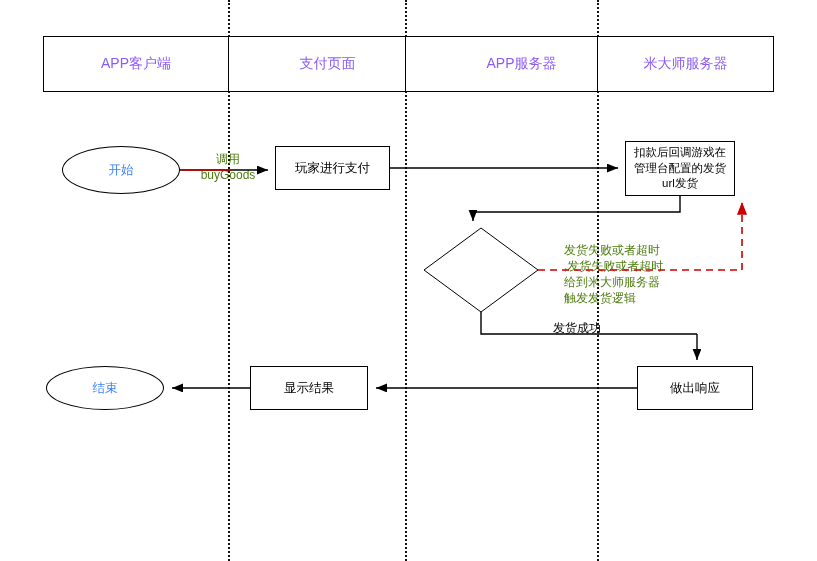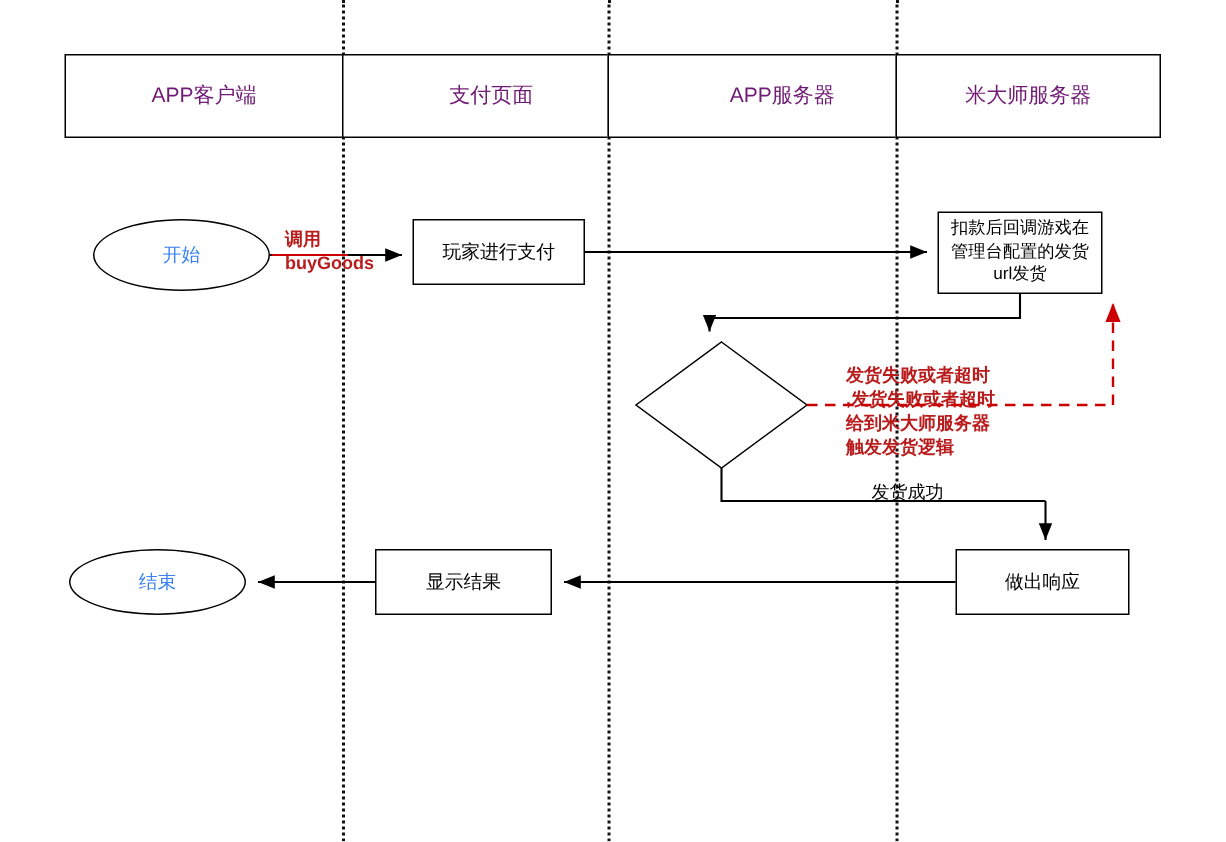--- a/index.html
+++ b/index.html
@@ -24,21 +24,21 @@
   }
   .lane-header {
     position: absolute;
     box-sizing: border-box;
     border: 1px solid #000000;
     background: #ffffff;
     display: flex;
     align-items: center;
     justify-content: center;
     font-size: 14px;
-    color: #701a75;
+    color: #8b5cf6;
   }
   .node-box {
     position: absolute;
     box-sizing: border-box;
     border: 1px solid #000000;
     background: #ffffff;
     display: flex;
     align-items: center;
     justify-content: center;
     text-align: center;
@@ -64,28 +64,29 @@
     font-size: 12px;
     color: #000000;
     text-align: center;
     line-height: 1.25;
     pointer-events: none;
   }
   .edge-label {
     position: absolute;
     font-size: 12px;
     color: #000000;
-    text-align: right;
+    text-align: left;
     white-space: nowrap;
   }
   .red-label {
     position: absolute;
     font-size: 12px;
-    color: #b91c1c;
-    font-weight: bold;
+    color: #4d7c0f;
+    font-weight: normal;
+    text-align: center;
     line-height: 1.3;
     white-space: nowrap;
   }
   svg.layer {
     position: absolute;
     left: 0;
     top: 0;
     width: 817px;
     height: 561px;
     pointer-events: none;

